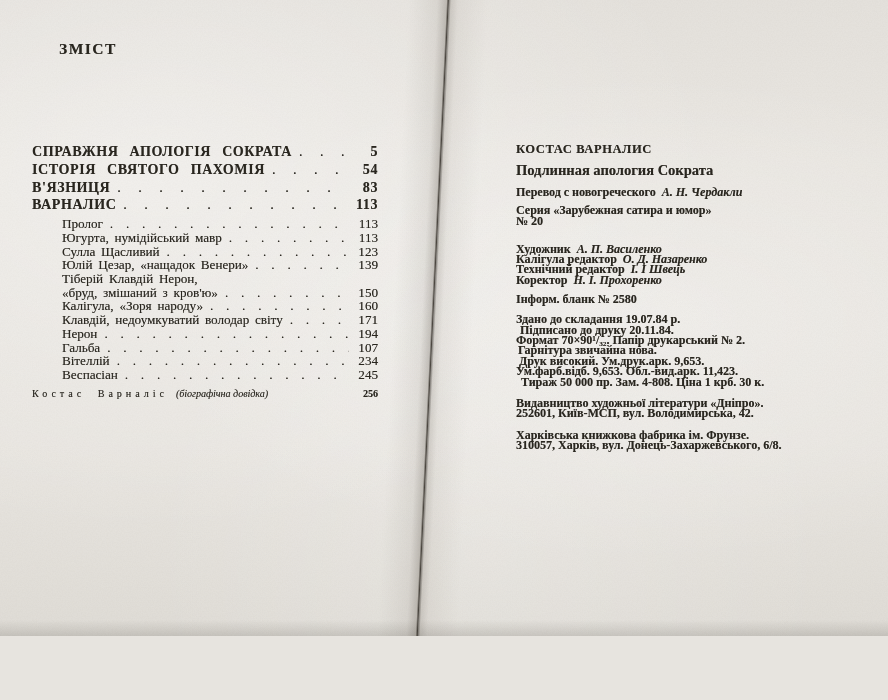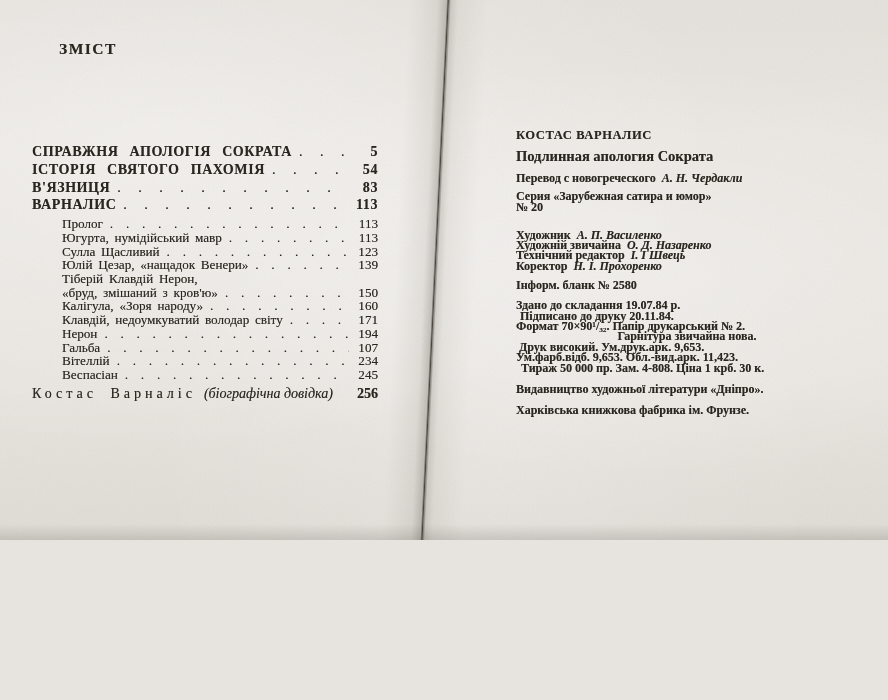--- a/index.html
+++ b/index.html
@@ -2,21 +2,21 @@
 <html><head>
 <meta charset="utf-8">
 <style>
   html,body{margin:0;padding:0;}
   body{
     width:888px;height:700px;overflow:hidden;
     font-family:"Liberation Serif", serif;
     background:#e7e4df;
   }
   .scan{
-    position:relative;width:888px;height:540px;overflow:hidden;
+    position:relative;width:888px;height:636px;overflow:hidden;
     background:
       radial-gradient(ellipse at 18% 28%, rgba(255,255,255,0.40), rgba(255,255,255,0) 55%),
       radial-gradient(ellipse at 72% 50%, rgba(255,255,255,0.32), rgba(255,255,255,0) 55%),
       radial-gradient(ellipse at 55% 85%, rgba(255,255,255,0.18), rgba(255,255,255,0) 50%),
       linear-gradient(180deg,#e5e2dd 0%, #eae7e2 25%, #e9e6e1 70%, #e0ddd7 100%);
   }
   .scan::after{
     content:"";position:absolute;left:0;right:0;bottom:0;height:16px;
     background:linear-gradient(0deg, rgba(40,36,30,0.14), rgba(40,36,30,0));
     pointer-events:none;
@@ -41,21 +41,21 @@
   }
   .toc-row.first-sub{margin-top:3px;justify-content:flex-end;}
   .toc-row .t{white-space:nowrap;}
   .leader{
     flex:1 1 auto;overflow:hidden;white-space:nowrap;
     letter-spacing:3.5px;padding:0 2px 0 7px;font-weight:400;
   }
   .pg{margin-left:3px;min-width:26px;text-align:right;white-space:nowrap;font-weight:700;}
   .toc-row.sub .pg{font-weight:400;}
   .toc-row.author{
-    margin-top:4px;font-size:14px;line-height:15px;align-items:baseline;
+    margin-top:4px;font-size:10px;line-height:15px;align-items:baseline;
   }
   .author-name{letter-spacing:4px;word-spacing:6px;white-space:nowrap;}
   .author-note{font-style:italic;padding-left:8px;white-space:nowrap;}
   .flex-spacer{flex:1 1 auto;}
 
   
   .gutter{
     position:absolute;left:409px;top:-7px;width:80px;height:716px;
     transform-origin:50% 0;transform:rotate(2.8deg);
     background:linear-gradient(90deg,
@@ -65,42 +65,42 @@
       rgba(45,40,33,0.85) 49.6%,
       rgba(45,40,33,0.55) 50.4%,
       rgba(110,102,90,0.22) 53%,
       rgba(140,132,120,0.10) 62%,
       rgba(0,0,0,0) 100%);
     pointer-events:none;
   }
 
   
   .colophon{
-    position:absolute;left:516px;top:130px;width:340px;
+    position:absolute;left:516px;top:144px;width:340px;
     font-size:12px;font-weight:700;line-height:10.6px;white-space:nowrap;
   }
   .colophon div{white-space:nowrap;}
   .c-author{font-size:12.5px;letter-spacing:0.6px;}
   .c-title{font-size:14.5px;margin-top:9px;line-height:13px;}
   .c-subtitle{font-size:12.5px;margin-top:7px;line-height:12px;}
   .c-line{line-height:11px;}
   .c-translation{margin-top:10px;}
   .c-series{margin-top:7px;}
   .c-imprint{margin-top:8px;}
   .c-staff{margin-top:17px;}
   .c-staff div{line-height:10.4px;}
   .c-inform{margin-top:9px;line-height:11px;}
   .c-printinfo{margin-top:9px;}
   .c-printinfo div{line-height:10.4px;}
   .c-publisher{margin-top:11px;}
   .c-publisher div, .c-printer div{line-height:10.4px;}
   .c-printer{margin-top:11px;}
   .it{font-style:italic;}
   .name-gap{padding-left:6px;}
-  .ml2{margin-left:2px;text-align:center;}
+  .ml2{margin-left:2px;}
   .ml3{margin-left:3px;}
   .ml4{margin-left:4px;}
   .ml5{margin-left:5px;}
 
   .noise{position:absolute;left:0;top:0;mix-blend-mode:multiply;opacity:0.55;pointer-events:none;}
 </style>
 </head>
 <body>
 
 <div class="scan">
@@ -210,21 +210,21 @@
       <div class="c-line">Серия «Зарубежная сатира и юмор»</div>
       <div class="c-line">№ 20</div>
     </div>
 
 
     <div class="c-staff">
       <div>
         <span>Художник</span><span class="it name-gap">А. П. Василенко</span>
       </div>
       <div>
-        <span>Художній звичайна</span><span class="it name-gap">О. Д. Назаренко</span>
+        <span>Калігула редактор</span><span class="it name-gap">О. Д. Назаренко</span>
       </div>
       <div>
         <span>Технічний редактор</span><span class="it name-gap">І. І Швець</span>
       </div>
       <div>
         <span>Коректор</span><span class="it name-gap">Н. І. Прохоренко</span>
       </div>
     </div>
 
     <div class="c-inform">Інформ. бланк № 2580</div>
@@ -234,24 +234,26 @@
       <div class="ml4">Підписано до друку 20.11.84.</div>
       <div>Формат 70×90¹/₃₂. Папір друкарський № 2.</div>
       <div class="ml2">Гарнітура звичайна нова.</div>
       <div class="ml3">Друк високий. Ум.друк.арк. 9,653.</div>
       <div>Ум.фарб.відб. 9,653. Обл.-вид.арк. 11,423.</div>
       <div class="ml5">Тираж 50 000 пр. Зам. 4-808. Ціна 1 крб. 30 к.</div>
     </div>
 
     <div class="c-publisher">
       <div>Видавництво художньої літератури «Дніпро».</div>
+      <div>252601, Київ-МСП, вул. Володимирська, 42.</div>
     </div>
 
     <div class="c-printer">
       <div>Харківська книжкова фабрика ім. Фрунзе.</div>
+      <div>310057, Харків, вул. Донець-Захаржевського, 6/8.</div>
     </div>
   </div>
 
   <div class="gutter"></div>
 
   <svg class="noise" width="888" height="700" xmlns="http://www.w3.org/2000/svg">
     <filter id="paperNoise">
       <feTurbulence type="fractalNoise" baseFrequency="0.8" numOctaves="2" seed="11" stitchTiles="stitch"></feTurbulence>
       <feColorMatrix type="matrix" values="0 0 0 0 0.55  0 0 0 0 0.53  0 0 0 0 0.50  0 0 0 0.16 0"></feColorMatrix>
     </filter>

